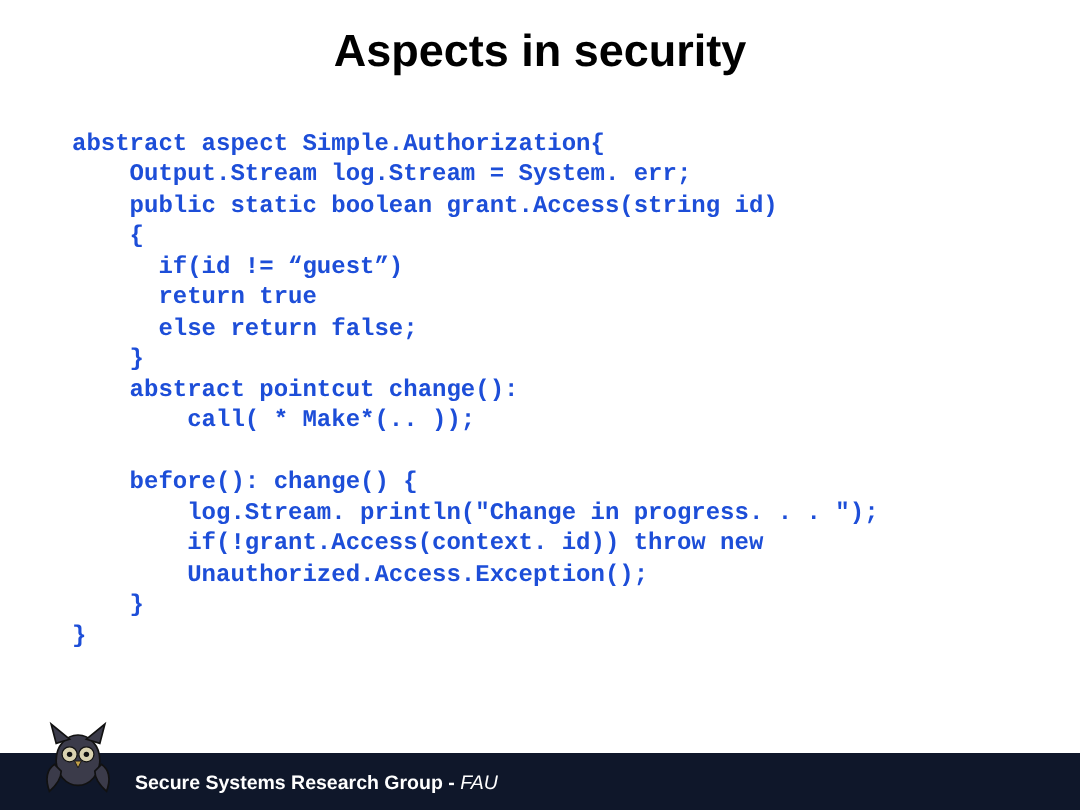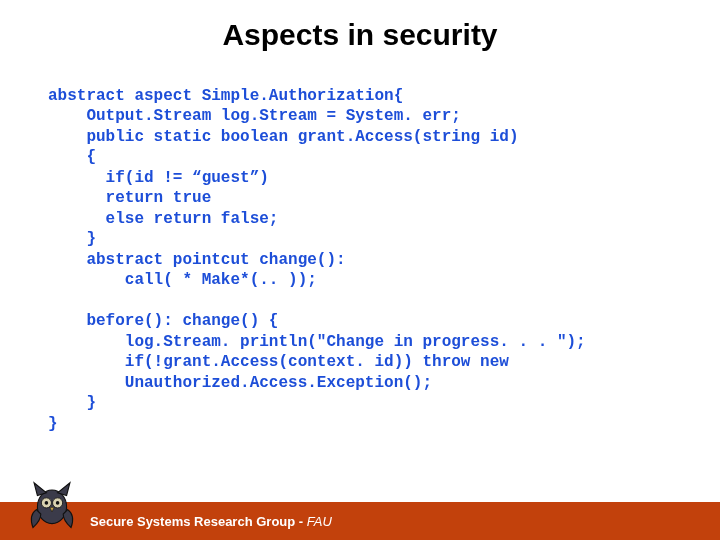--- a/index.html
+++ b/index.html
@@ -36,21 +36,21 @@
     padding-left: 48px;
     padding-right: 24px;
     padding-top: 24px;
   }
   .footer {
     position: absolute;
     left: 0;
     bottom: 0;
     width: 720px;
     height: 38px;
-    background: #c2410c;
+    background: #0f172a;
     box-sizing: border-box;
     display: flex;
     align-items: center;
   }
   .footer-inner {
     position: relative;
     width: 100%;
     height: 100%;
     display: flex;
     align-items: center;

